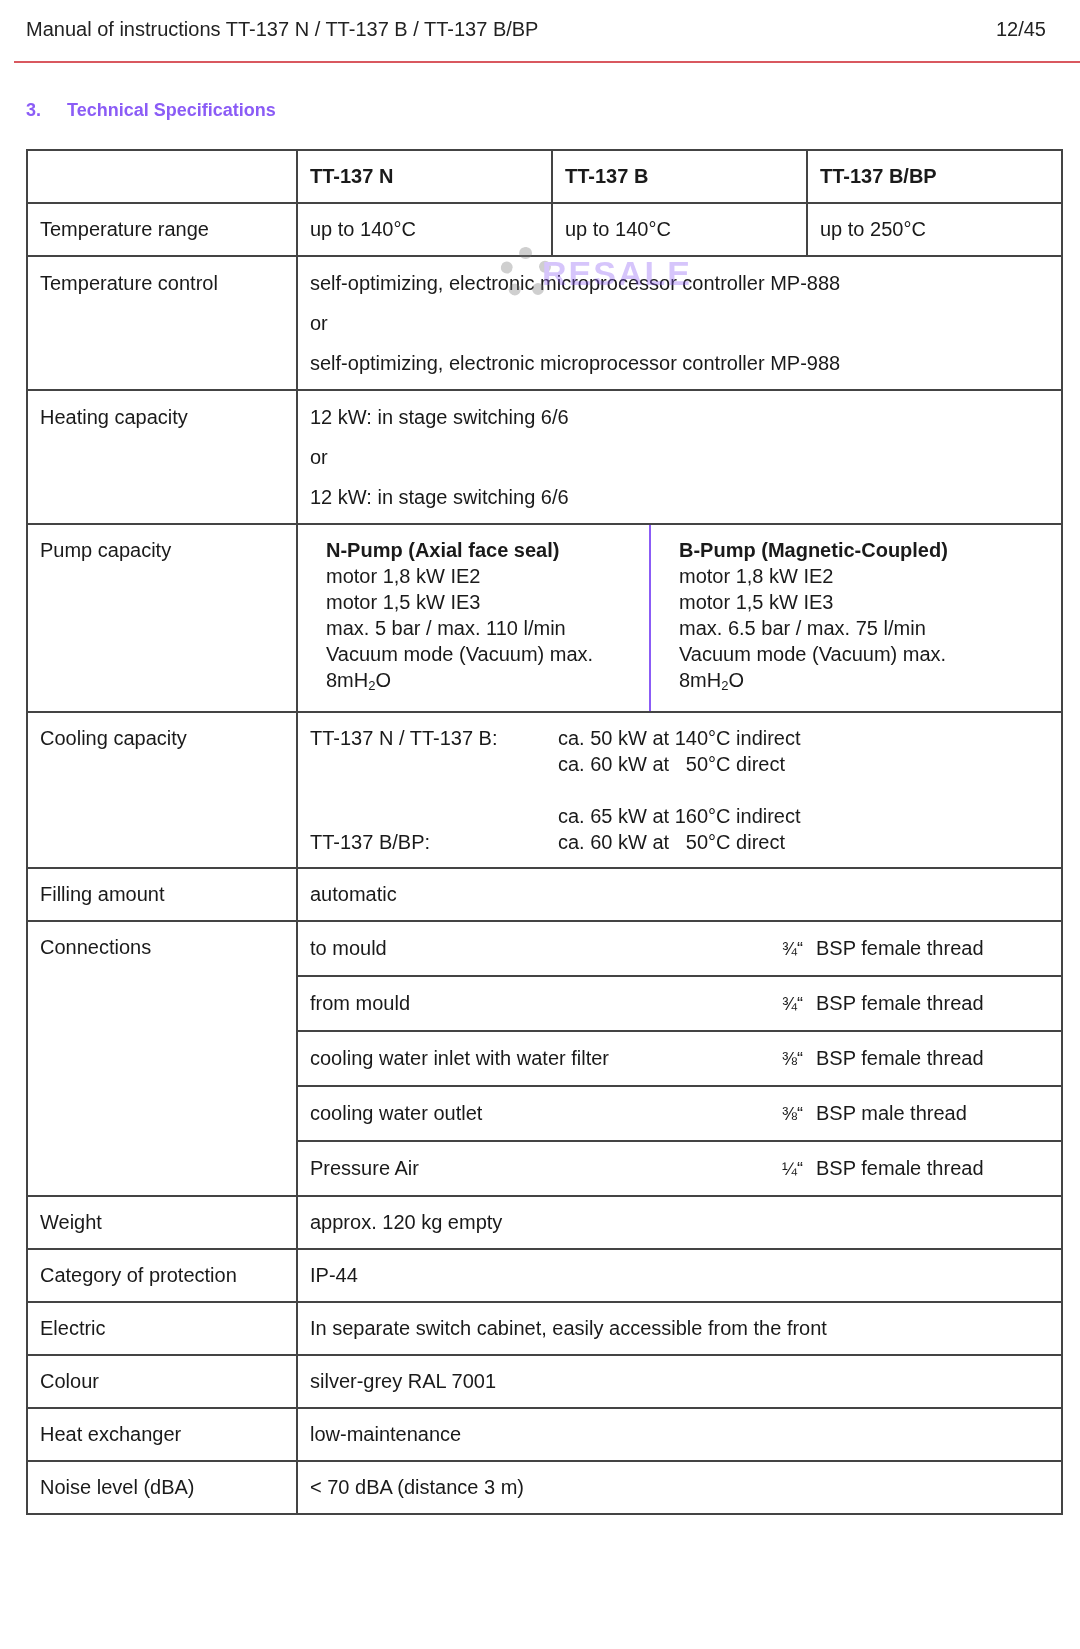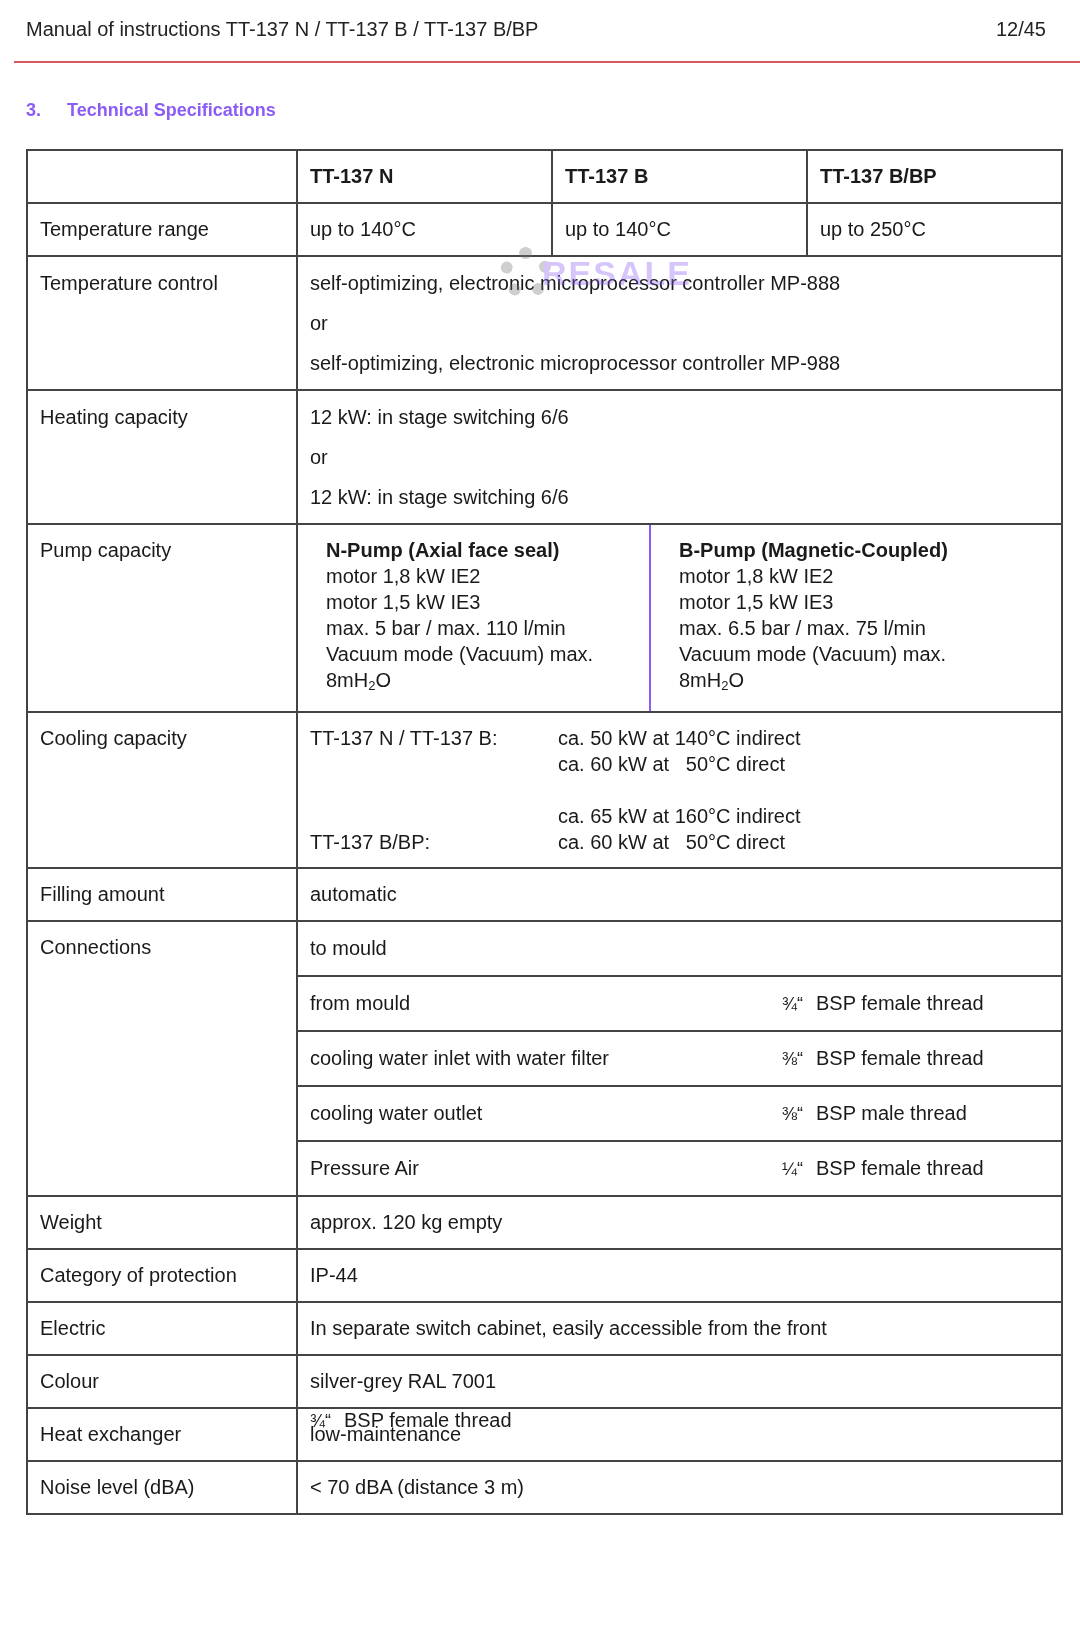--- a/index.html
+++ b/index.html
@@ -40,21 +40,21 @@
   .pump-col .line { display: block; }
   .cool { line-height: 26px !important; padding-top: 12px !important; padding-bottom: 12px !important; }
   .cool-group { display: flex; }
   .cool-group + .cool-group { margin-top: 26px; align-items: flex-end; }
   .cool-model { width: 248px; }
   .cool-vals .line { display: block; white-space: pre; }
   .conn-cell { padding: 0 !important; }
   .conn-row {
     display: flex; height: 53px; line-height: 53px; border-top: 2px solid #444; padding: 0 12px;
   }
-  .conn-row:first-child { border-top: none; flex-direction: column; }
+  .conn-row:first-child { border-top: none; }
   .conn-name { flex: 0 0 472px; }
   .conn-thread { flex: 1; }
   .conn-frac { display: inline-block; width: 34px; font-size: 18px; }
   .watermark {
     position: absolute; left: 500px; top: 247px; display: flex; align-items: center;
     opacity: 0.35; pointer-events: none;
   }
   .watermark .gear {
     width: 52px; height: 52px; border-radius: 50%; border: 12px dotted #777; box-sizing: border-box; margin-right: -10px;
   }

